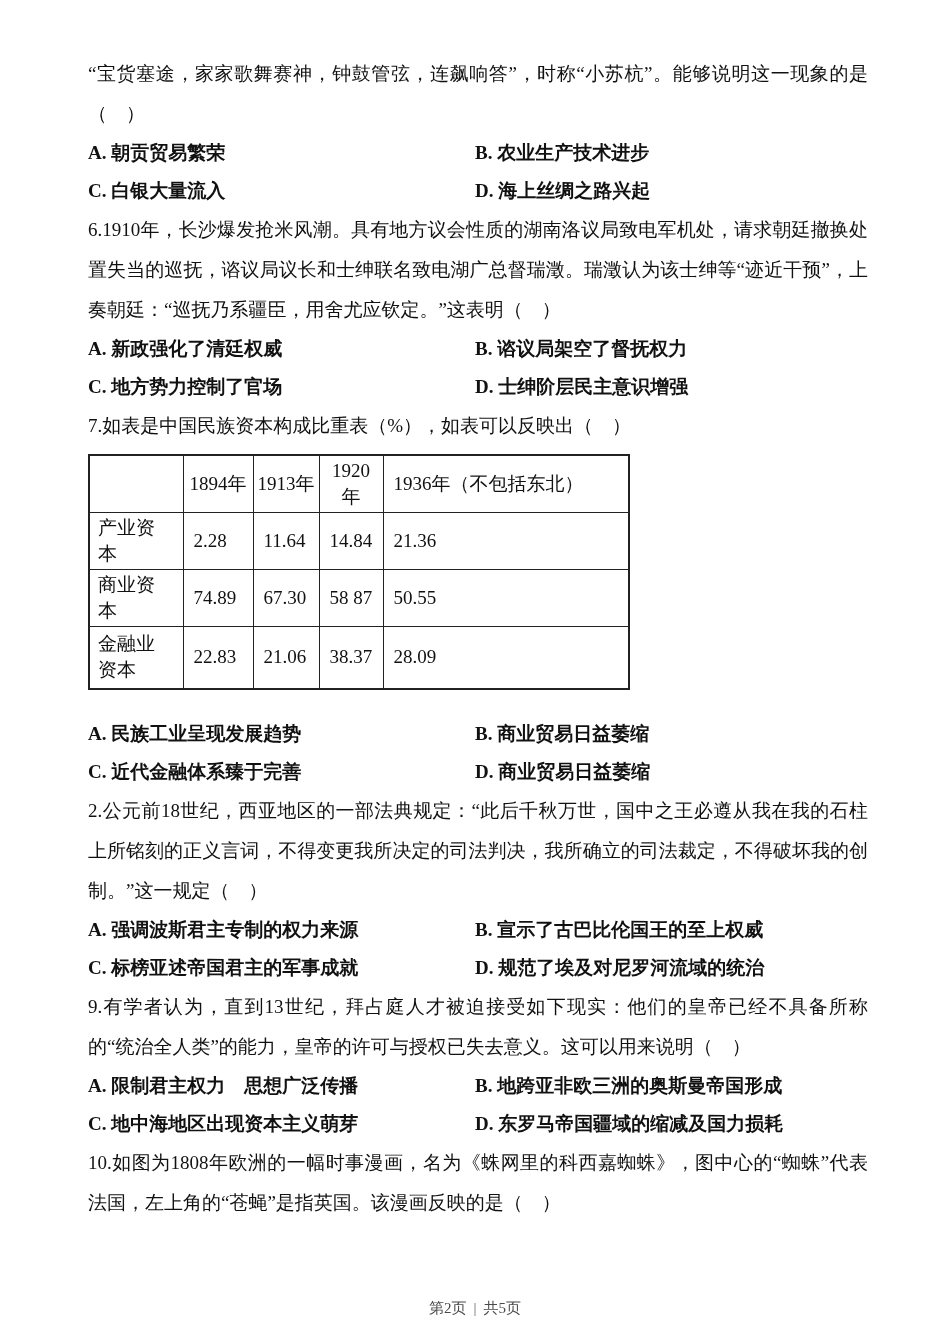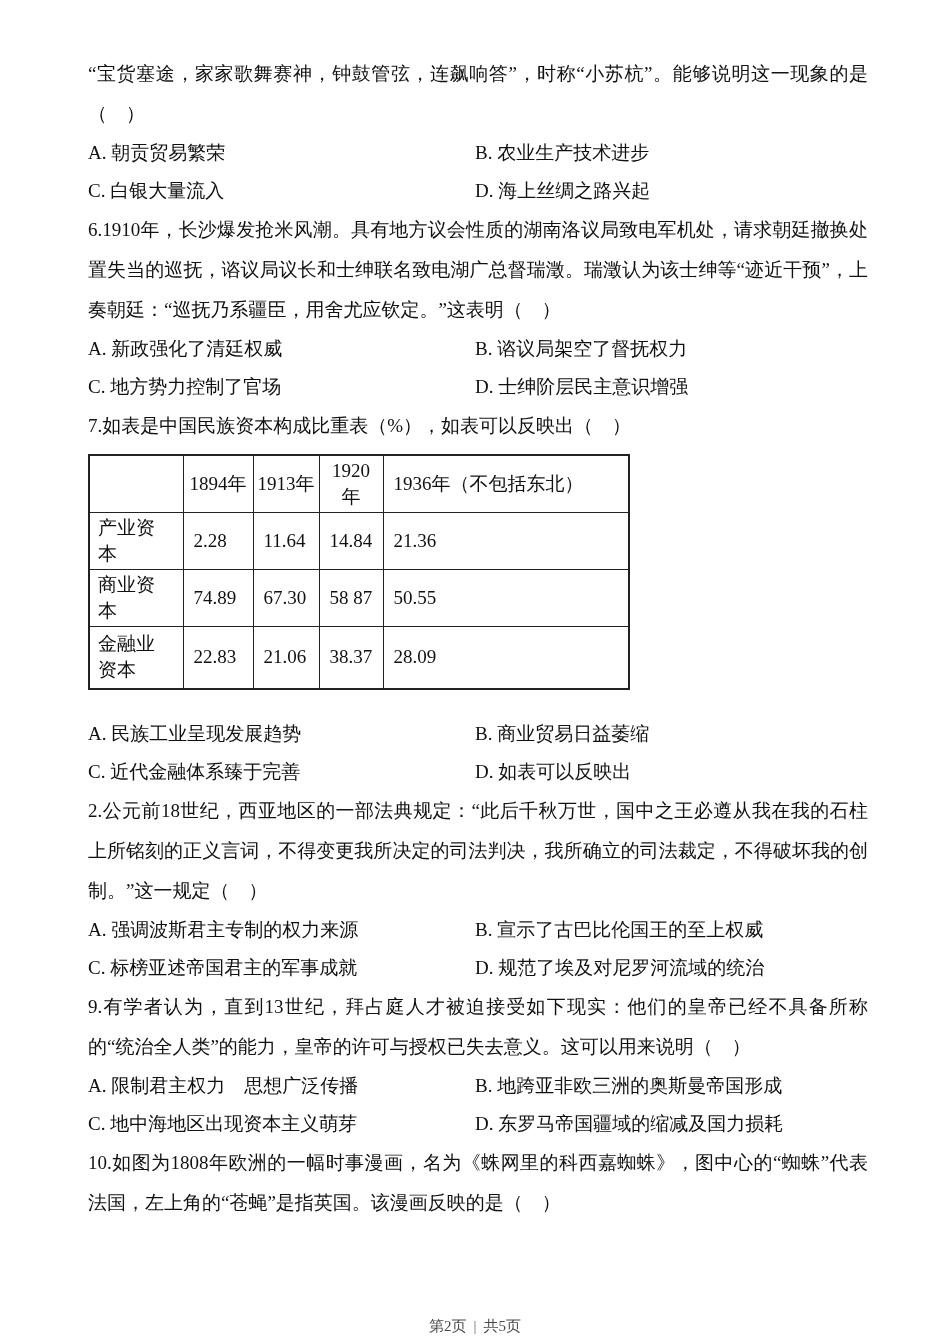--- a/index.html
+++ b/index.html
@@ -21,21 +21,21 @@
     line-height: 40px;
     text-align: justify;
     word-break: break-all;
   }
   .options {
     display: grid;
     grid-template-columns: 387px 1fr;
     font-size: 19px;
     line-height: 38px;
   }
-  .opt { white-space: nowrap; overflow: hidden; }
+  .opt { white-space: nowrap; overflow: hidden; font-weight: bold; }
   .qtable {
     border-collapse: collapse;
     table-layout: fixed;
     margin: 8px 0 25px 0;
     border: 2px solid #222222;
   }
   .qtable td, .qtable th {
     border: 1px solid #222222;
     font-size: 19px;
     font-weight: normal;
@@ -46,21 +46,21 @@
   }
   .qtable .year-h { text-align: center; padding: 2px 4px; }
   .qtable .head-row th { height: 52px; }
   .qtable .r1 td { height: 46px; }
   .qtable .r2 td { height: 46px; }
   .qtable .r3 td { height: 62px; }
   .qtable .row-label { padding-left: 8px; }
   .footer {
     position: absolute;
     left: 0;
-    bottom: 8px;
+    bottom: 26px;
     width: 100%;
     text-align: center;
     font-size: 15px;
     color: #4a4a4a;
     font-family: "Liberation Serif", "DejaVu Serif", serif;
   }
   .footer .sep { margin: 0 7px; color: #6a6a6a; }
 </style>
 </head>
 <body>
@@ -120,21 +120,21 @@
       <td>21.06</td>
       <td>38.37</td>
       <td>28.09</td>
     </tr>
   </tbody>
     </table>
   <div class="options">
     <div class="opt">A. 民族工业呈现发展趋势</div>
     <div class="opt">B. 商业贸易日益萎缩</div>
     <div class="opt">C. 近代金融体系臻于完善</div>
-    <div class="opt">D. 如表可以反映出</div>
+    <div class="opt">D. 商业贸易日益萎缩</div>
   </div>
 
   <p class="stem">2.公元前18世纪，西亚地区的一部法典规定：“此后千秋万世，国中之王必遵从我在我的石柱上所铭刻的正义言词，不得变更我所决定的司法判决，我所确立的司法裁定，不得破坏我的创制。”这一规定（　）</p>
   <div class="options">
     <div class="opt">A. 强调波斯君主专制的权力来源</div>
     <div class="opt">B. 宣示了古巴比伦国王的至上权威</div>
     <div class="opt">C. 标榜亚述帝国君主的军事成就</div>
     <div class="opt">D. 规范了埃及对尼罗河流域的统治</div>
   </div>
 

